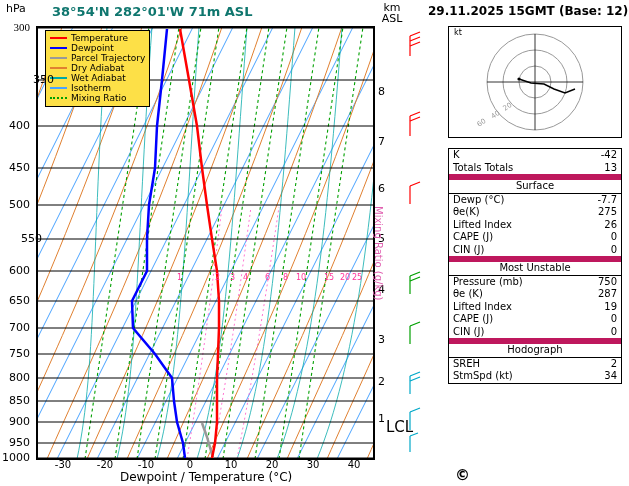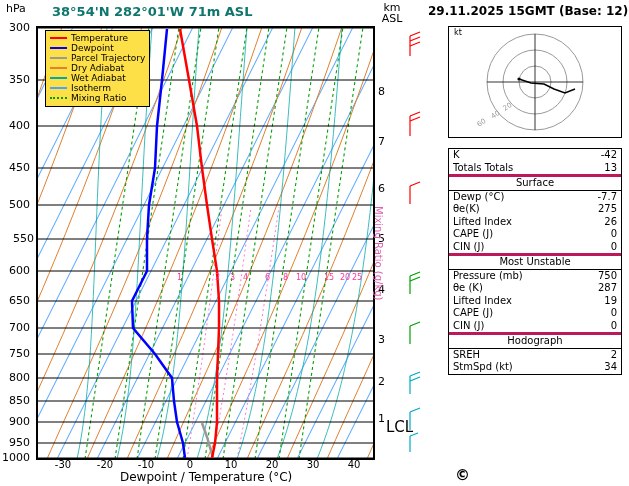--- a/index.html
+++ b/index.html
@@ -26,21 +26,21 @@
   #legend i{display:inline-block;width:17px;height:0;border-top-width:2px;border-top-style:solid;margin-right:4px;}
   
   #mixlabel{left:384px;top:206px;width:14px;font-size:10px;color:#e060b0;transform:rotate(90deg);transform-origin:left top;white-space:nowrap;}
   
   #hodo{left:448px;top:26px;width:174px;height:112px;border:1px solid #000;box-sizing:border-box;background:#fff;}
   #hodo-kt{left:454px;top:28px;font-size:8px;color:#000;}
   
   #tables{left:448px;top:148px;width:174px;border:1px solid #000;box-sizing:border-box;background:#fff;font-size:10px;color:#000;}
   .trow{display:flex;justify-content:space-between;padding:0 4px;line-height:12.5px;height:12.5px;}
   .trow span:last-child{text-align:right;}
-  .thead{text-align:center;line-height:12.5px;height:12.5px;border-top:3px solid #be185d;border-bottom:1px solid #000;}
+  .thead{text-align:center;line-height:12.5px;height:12.5px;border-top:6px solid #be185d;border-bottom:1px solid #000;}
   
   #credit{left:455px;top:466px;font-size:15px;font-weight:bold;color:#000;}
   .lcl{font-size:15px;color:#000;}
 </style>
 </head>
 <body>
 
 <div class="abs" id="hpa-label">hPa</div>
 <div class="abs" id="station-title">38°54'N 282°01'W 71m ASL</div>
 <div class="abs" id="km-label">
@@ -189,26 +189,26 @@
   <div>
       <i style="border-top-color:#4aa3ff"></i>
       <span>Isotherm</span>
     </div>
   <div>
       <i style="border-top-color:#00a000;border-top-style:dotted"></i>
       <span>Mixing Ratio</span>
     </div>
 </div>
 
-<div class="abs ylab" style="left:0px;top:21px;">300</div>
-<div class="abs ylab" style="left:0px;top:73px;">350</div>
+<div class="abs ylab" style="left:0px;top:21px;font-family:Liberation Serif, serif;">300</div>
+<div class="abs ylab" style="left:0px;top:73px;padding-left:24px;">350</div>
 <div class="abs ylab" style="left:0px;top:119px;">400</div>
 <div class="abs ylab" style="left:0px;top:161px;">450</div>
 <div class="abs ylab" style="left:0px;top:198px;">500</div>
-<div class="abs ylab" style="left:4px;top:232px;">550</div>
+<div class="abs ylab" style="left:12px;top:232px;">550</div>
 <div class="abs ylab" style="left:0px;top:264px;">600</div>
 <div class="abs ylab" style="left:0px;top:294px;">650</div>
 <div class="abs ylab" style="left:0px;top:321px;">700</div>
 <div class="abs ylab" style="left:0px;top:347px;">750</div>
 <div class="abs ylab" style="left:0px;top:371px;">800</div>
 <div class="abs ylab" style="left:0px;top:394px;">850</div>
 <div class="abs ylab" style="left:0px;top:415px;">900</div>
 <div class="abs ylab" style="left:0px;top:436px;">950</div>
 <div class="abs ylab" style="left:0px;top:451px;">1000</div>
 

